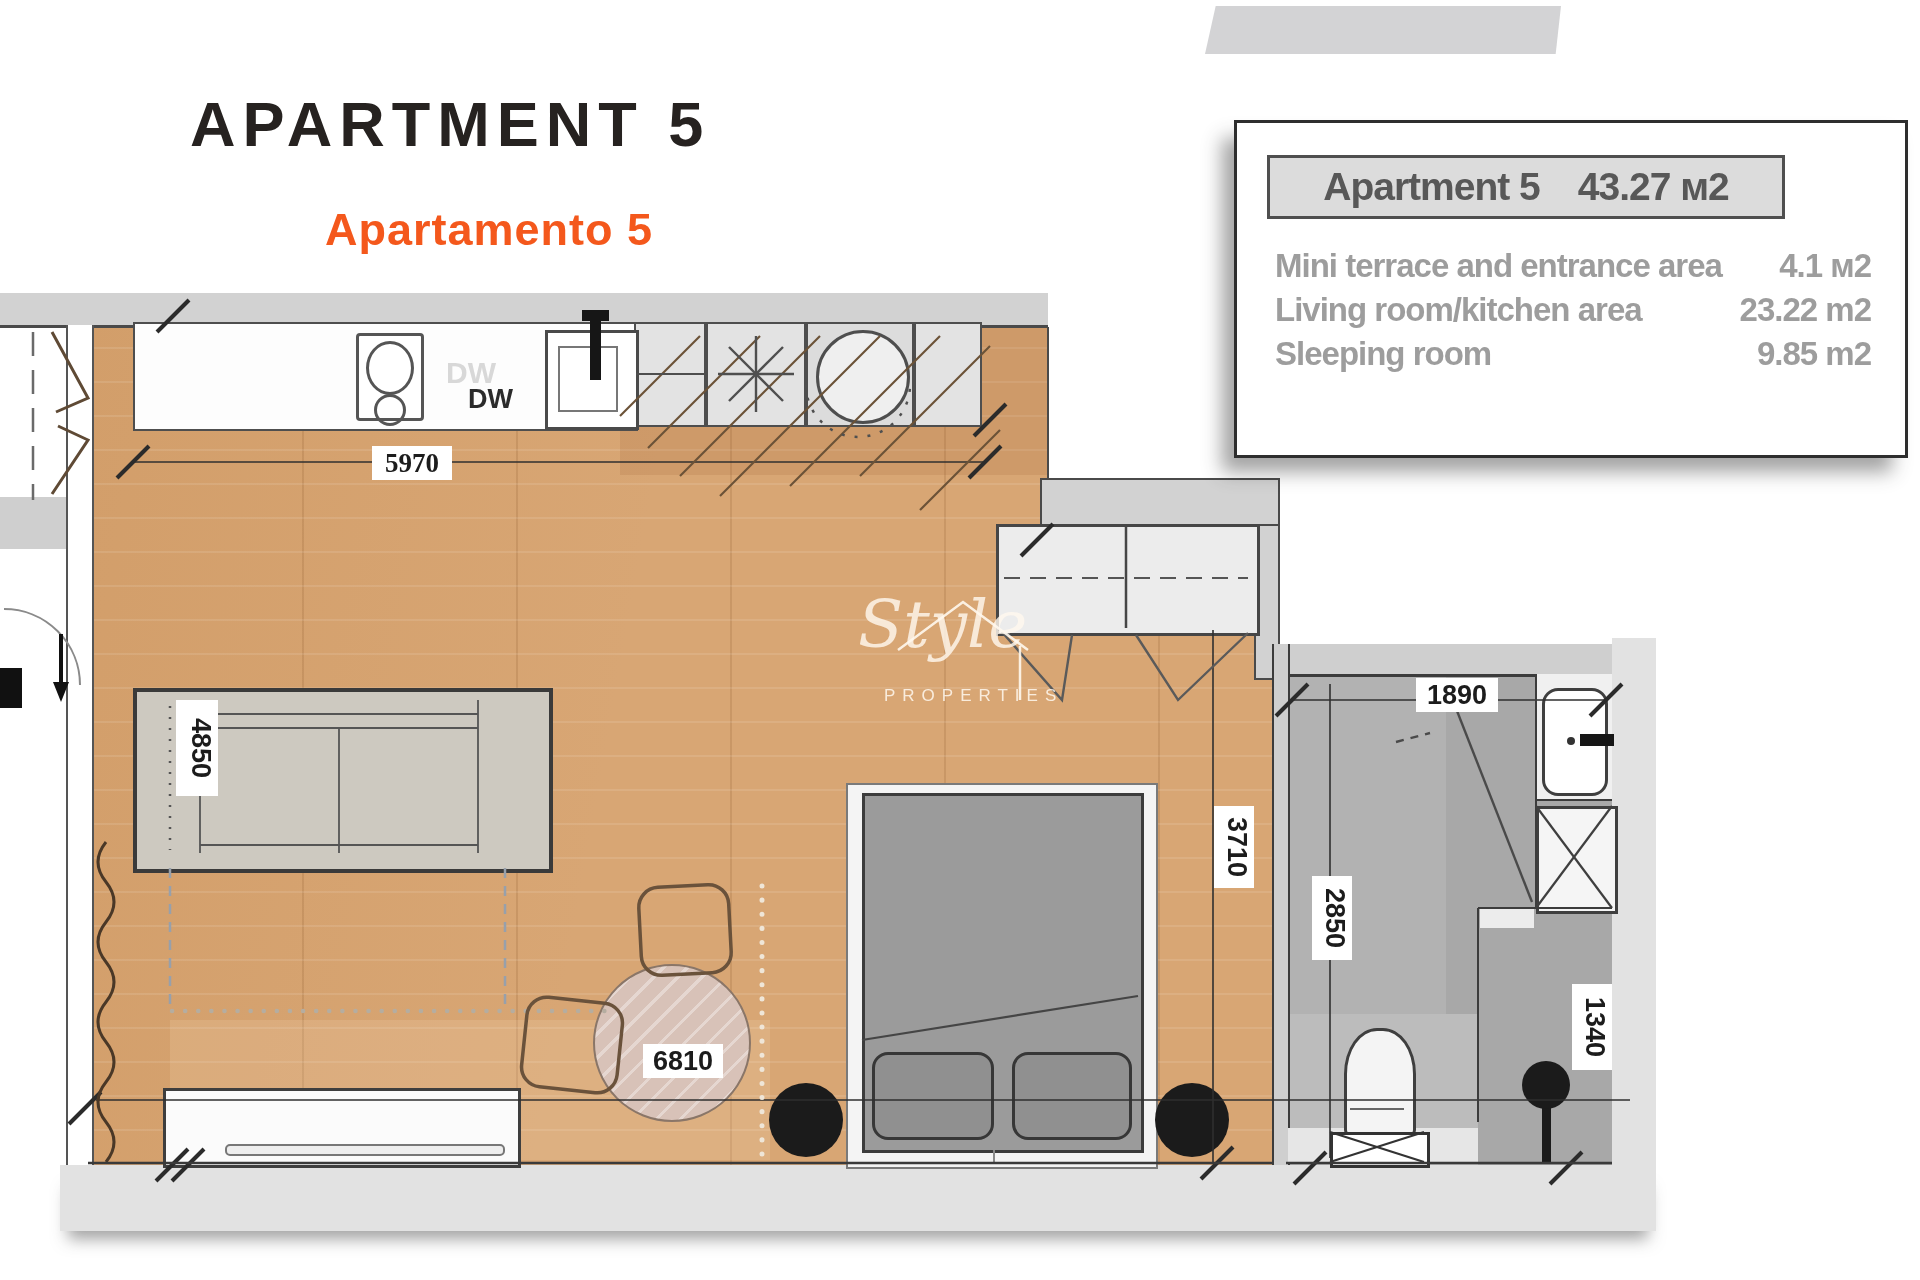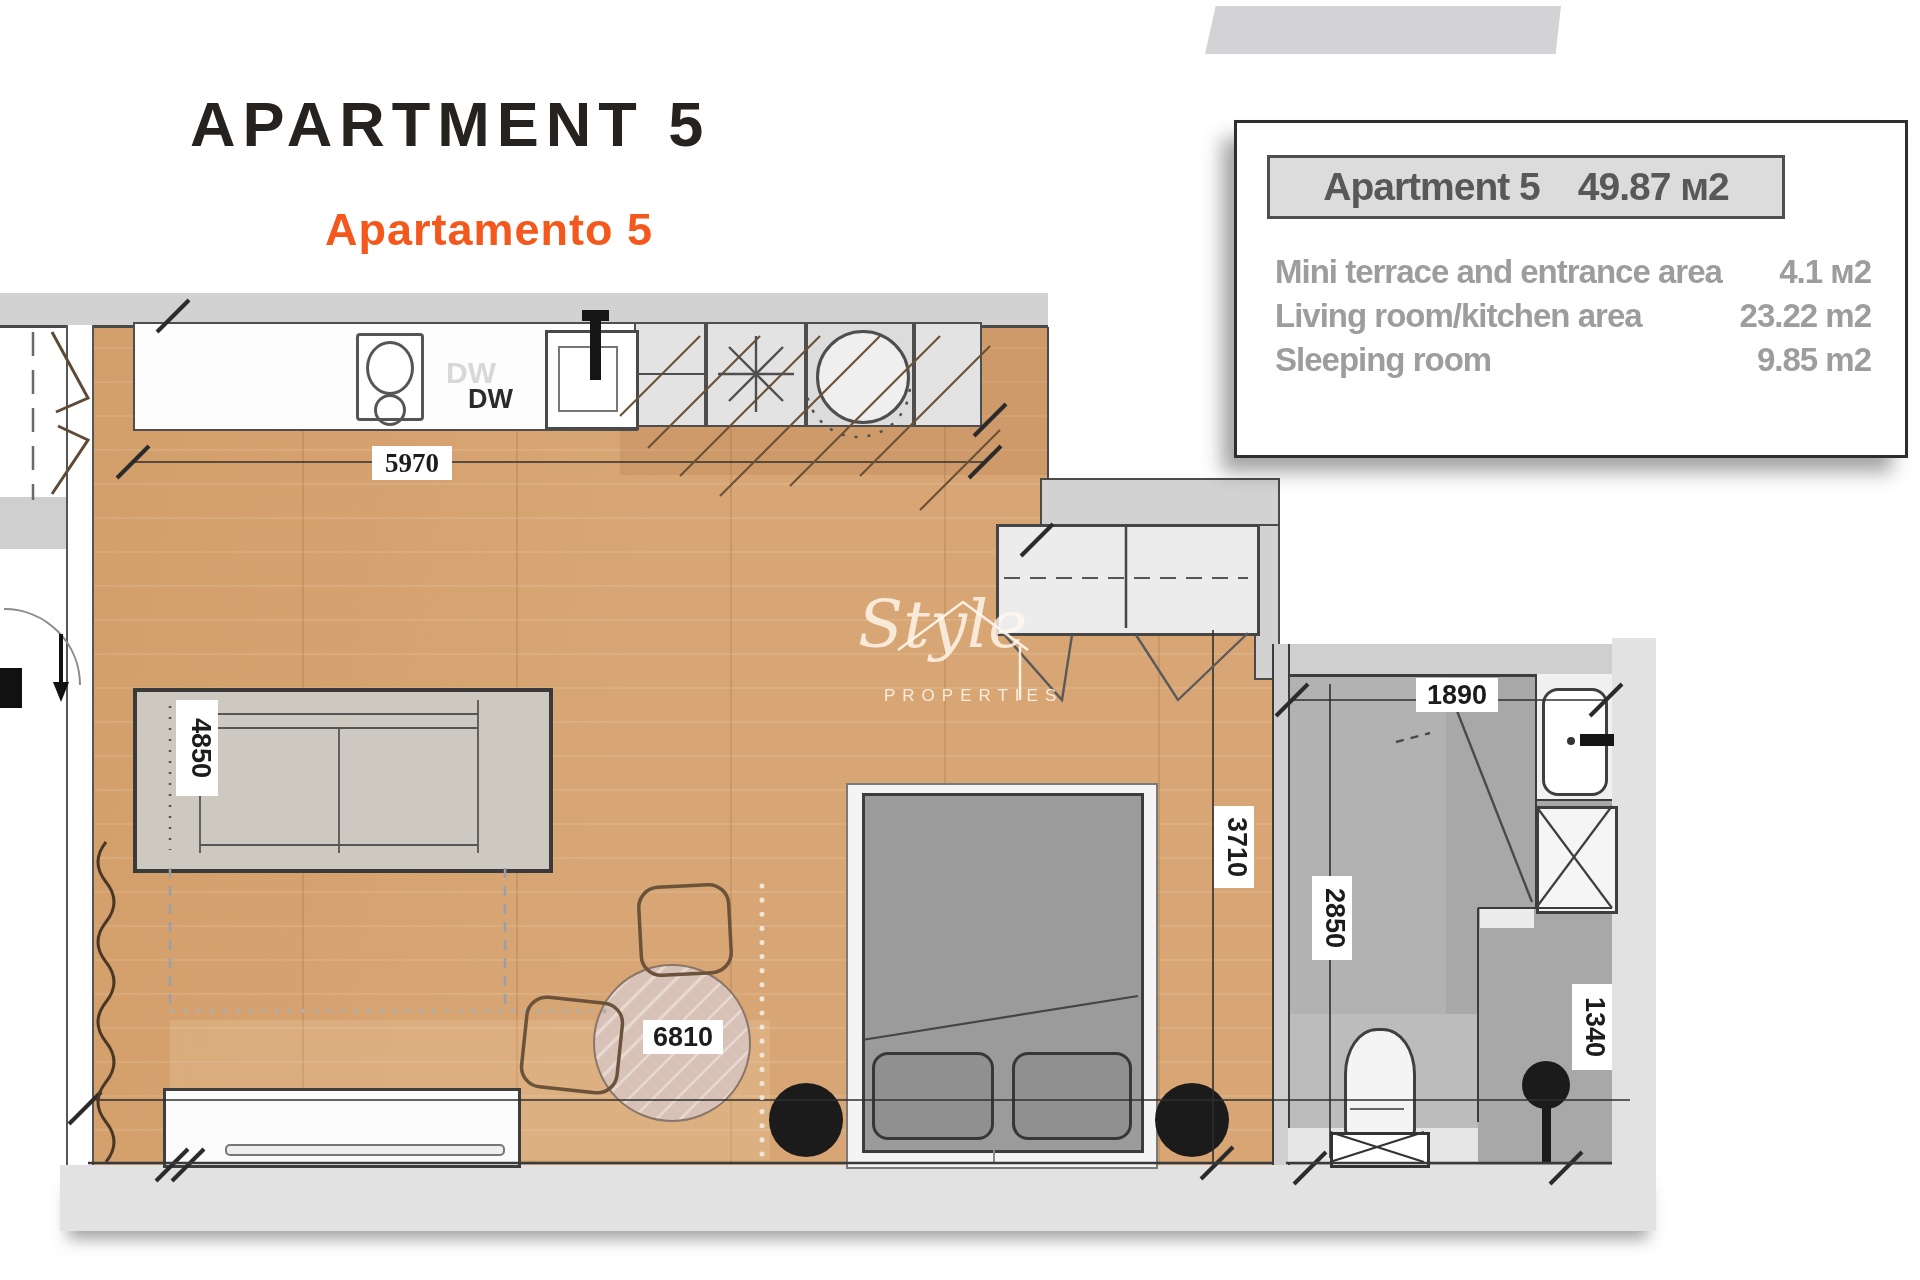--- a/index.html
+++ b/index.html
@@ -14,21 +14,21 @@
   .top-trapezoid{left:1205px;top:6px;width:356px;height:48px;background:#d3d3d5;
               clip-path:polygon(3% 0,100% 0,98.5% 100%,0% 100%);z-index:5;}
   
   .info-box{left:1234px;top:120px;width:668px;height:332px;background:#fff;
             border:3px solid #2e2e2e;z-index:60;
             box-shadow:-14px 16px 18px -2px rgba(50,50,50,.45);}
   .info-header{position:absolute;left:30px;top:32px;width:512px;height:58px;background:#dcdcdc;
             border:3px solid #4f4f4f;display:flex;align-items:center;justify-content:center;gap:38px;
             font-size:39px;font-weight:800;color:#585858;letter-spacing:-1px;}
   .info-rows{position:absolute;left:38px;top:124px;width:596px;}
-  .info-row{display:flex;justify-content:space-between;align-items:flex-end;height:44px;
+  .info-row{display:flex;justify-content:space-between;align-items:flex-start;height:44px;
             font-size:33px;font-weight:800;color:var(--info_text_gray,#9d9d9d);letter-spacing:-1px;}
   
   .plan{left:0;top:0;width:1920px;height:900px;z-index:1;}
   .wood{left:88px;top:325px;width:1184px;height:840px;z-index:1;
         background-color:var(--wood,#d8a674);
         background-image:
           repeating-linear-gradient(0deg, rgba(255,255,255,.10) 0 2px, rgba(0,0,0,0) 2px 34px),
           repeating-linear-gradient(90deg, rgba(122,72,28,.16) 0 2px, rgba(0,0,0,0) 2px 214px),
           linear-gradient(100deg, rgba(190,130,70,.22) 0%, rgba(0,0,0,0) 45%);
         clip-path:polygon(0 0,960px 0,960px 155px,1184px 155px,1184px 840px,0 840px);}
@@ -123,21 +123,21 @@
 </head>
 <body>
 
 <div class="abs page-title">APARTMENT 5</div>
 <div class="abs page-subtitle">Apartamento 5</div>
 <div class="abs top-trapezoid"></div>
 
 <div class="abs info-box">
   <div class="info-header">
     <span>Apartment 5</span>
-    <span>49.87 м2</span>
+    <span>43.27 м2</span>
   </div>
   <div class="info-rows">
     <div class="info-row">
       <span>Mini terrace and entrance area</span>
       <span>4.1 м2</span>
     </div>
     <div class="info-row">
       <span>Living room/kitchen area</span>
       <span>23.22 m2</span>
     </div>
@@ -330,18 +330,18 @@
       <path d="M898,650 L963,602 L1028,650"></path>
         <path d="M1020,646 V700"></path>
     </g>
   </svg>
 
   <div class="abs wm-script">Style</div>
   <div class="abs wm-caption">PROPERTIES</div>
 
   <div class="lbl" style="left:372px;top:446px;width:76px;font-family:Liberation Serif, serif;">5970</div>
   <div class="lbl vlbl" style="left:218px;top:700px;width:92px;height:40px;">4850</div>
-  <div class="lbl" style="left:643px;top:1020px;width:76px;">6810</div>
+  <div class="lbl" style="left:643px;top:1044px;width:76px;">6810</div>
   <div class="lbl vlbl" style="left:1254px;top:806px;width:78px;height:38px;">3710</div>
   <div class="lbl" style="left:1416px;top:678px;width:78px;">1890</div>
   <div class="lbl vlbl" style="left:1352px;top:876px;width:80px;height:38px;">2850</div>
   <div class="lbl vlbl" style="left:1612px;top:984px;width:82px;height:38px;">1340</div>
 </div>
 
 </body></html>

